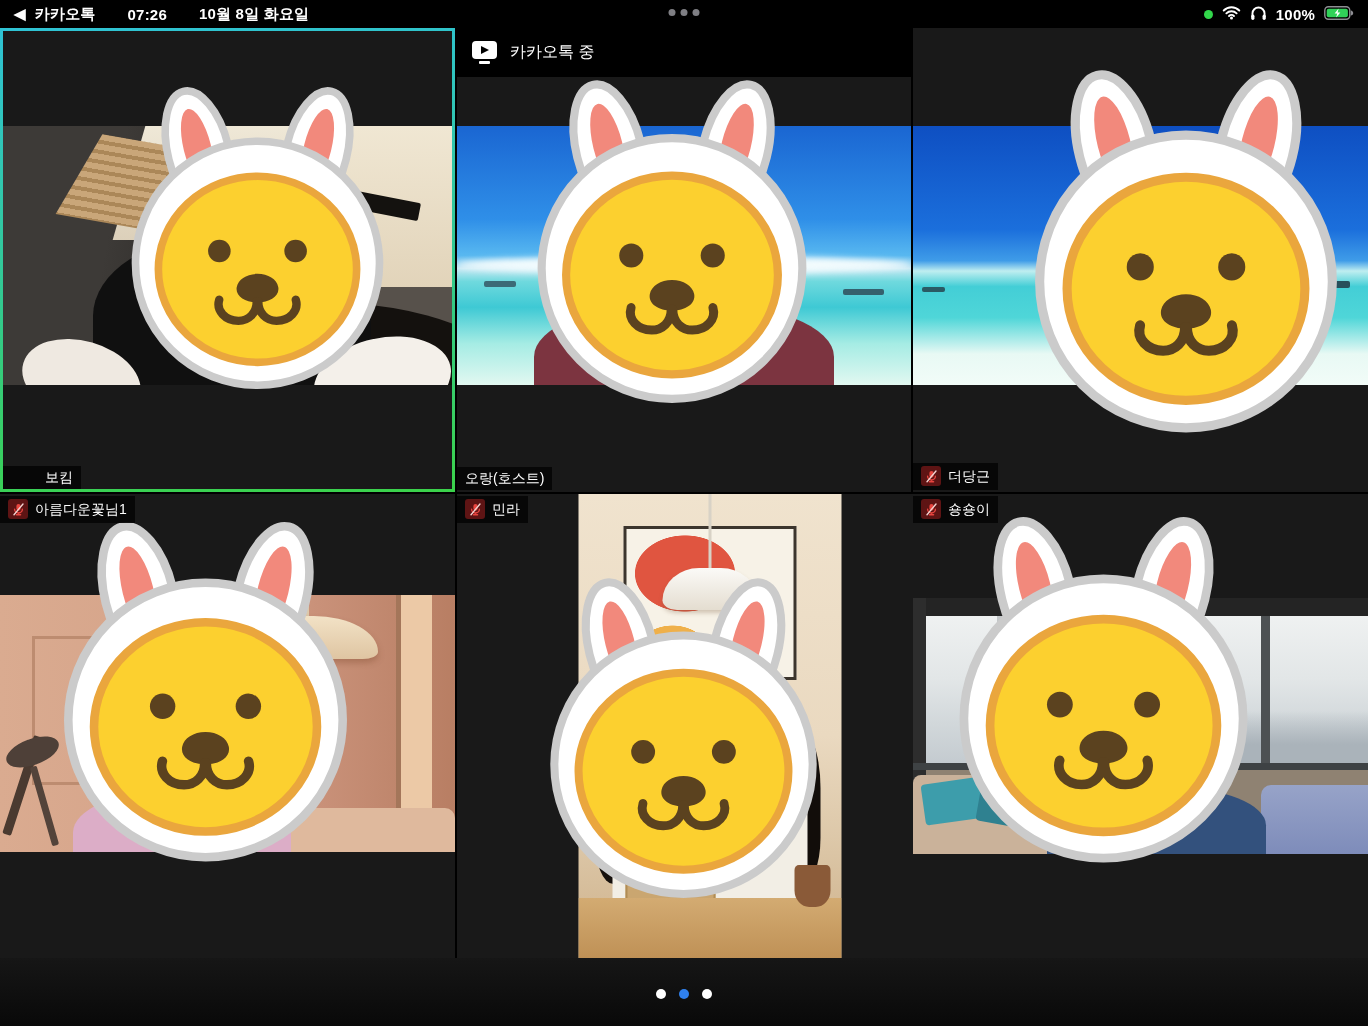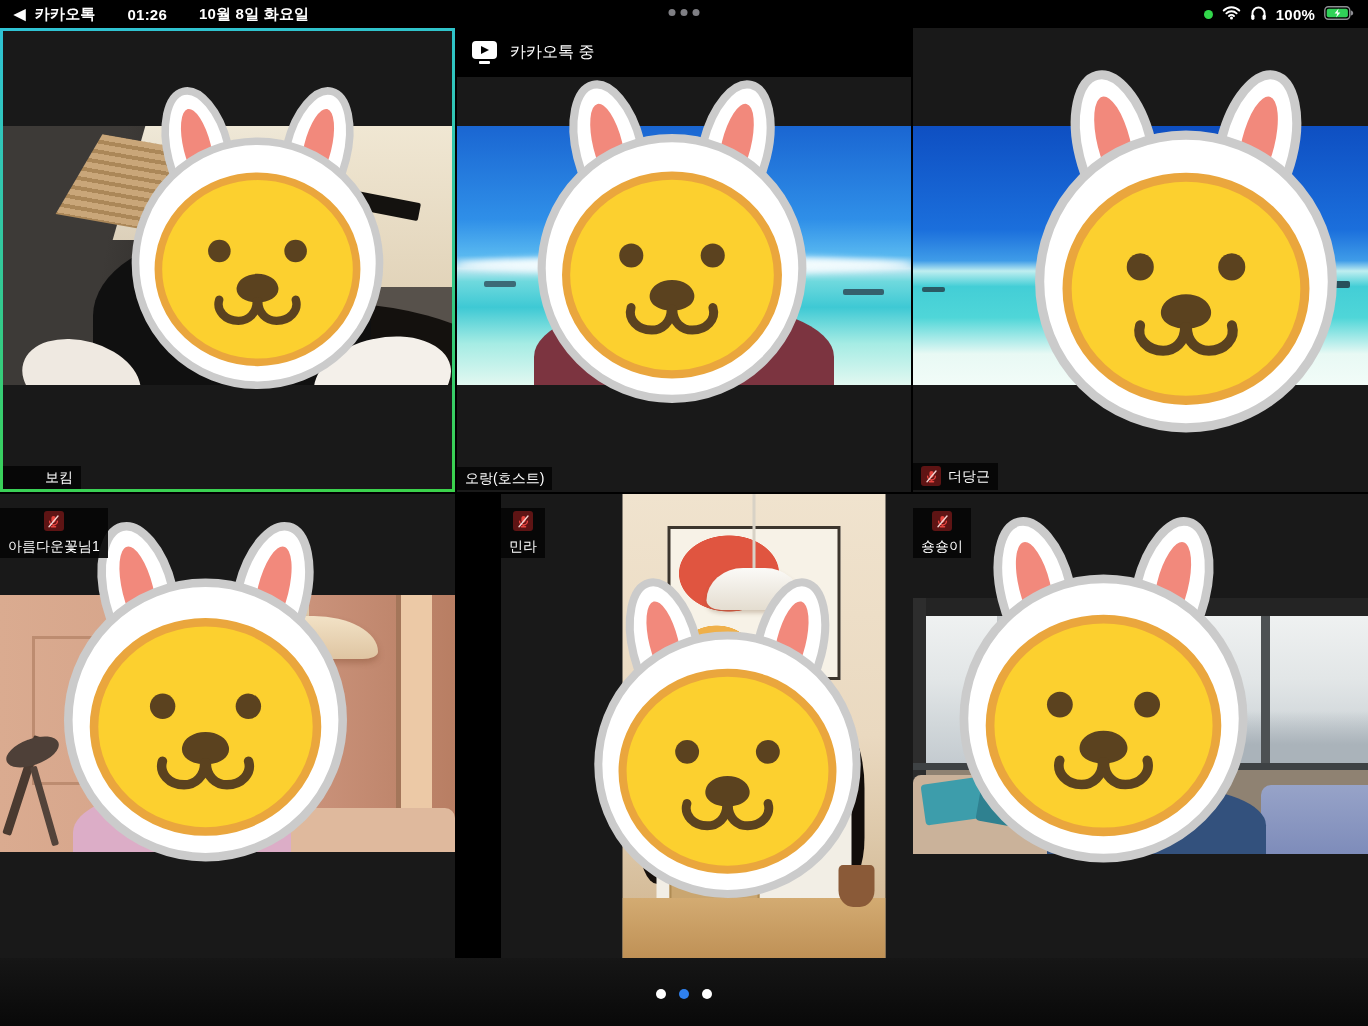--- a/index.html
+++ b/index.html
@@ -21,40 +21,40 @@
   .sb-center i { width:7px; height:7px; border-radius:50%; background:#7f7f84; }
   .sb-right { display:flex; align-items:center; gap:9px; }
   .green-dot { width:9px; height:9px; border-radius:50%; background:#32d74b; }
 
   
   .tile { position:absolute; background:#191919; overflow:hidden; }
   .t1 { left:0;     top:28px;  width:455px; height:464px; }
   .t2 { left:457px; top:28px;  width:454px; height:464px; }
   .t3 { left:913px; top:28px;  width:455px; height:464px; }
   .t4 { left:0;     top:494px; width:455px; height:464px; }
-  .t5 { left:457px; top:494px; width:506px; height:464px;margin-left:44px; }
+  .t5 { left:457px; top:494px; width:506px; height:464px; }
   .t6 { left:913px; top:494px; width:497px; height:464px; }
 
   .tile.active::after { content:""; position:absolute; inset:0; z-index:11; pointer-events:none;
     border:3px solid; border-image:linear-gradient(175deg, var(--as-top) 0%, #33c98f 55%, var(--as-bottom) 100%) 1; }
 
   .video { position:absolute; overflow:hidden; background:#444; }
   .t1 .video { left:3px; right:3px; top:98px;  height:259px; }
   .t2 .video, .t3 .video { left:0; right:0; top:98px; height:259px; }
   .t4 .video { left:0; right:0; top:101px; height:257px; }
   .t5 .video { left:50%; transform:translateX(-50%); top:0; width:263px; height:464px; }
   .t6 .video { left:0; right:0; top:104px; height:256px; }
   .video > div { position:absolute; }
 
   
   .tag { position:absolute; z-index:12; display:inline-flex; align-items:center; gap:7px;
     background:rgba(5,5,5,.92); padding:3px 8px 4px; font-size:14px; line-height:1.15; white-space:nowrap; }
   .t1 .tag { left:3px; bottom:3px;padding-left:42px; }
   .t2 .tag, .t3 .tag { left:0; bottom:2px; }
-  .t4 .tag, .t5 .tag, .t6 .tag { left:0; top:14px;flex-direction:column; }
+  .t4 .tag, .t5 .tag, .t6 .tag { left:0; top:2px; }
   .mic { width:20px; height:20px; border-radius:3px; background:var(--mic-bg);
     display:none; align-items:center; justify-content:center; flex:0 0 auto; }
   .tile.muted .mic { display:inline-flex; }
 
   
   .share-banner { position:absolute; left:457px; top:28px; width:454px; height:49px; background:#000;
     z-index:14; display:flex; align-items:center; gap:13px; padding-left:15px; font-size:16px; }
   .share-icon { position:relative; width:25px; height:25px; flex:0 0 auto; }
   .share-icon .tv { position:absolute; left:0; top:1px; width:25px; height:18px; background:#fff; border-radius:4px; }
   .share-icon .tri { position:absolute; left:9px; top:6px; width:0; height:0;
@@ -164,21 +164,21 @@
 </head>
 <body>
 
 <div class="screen" style="--as-top: #2fc3d4; --as-bottom: #3bd24b; --active-dot: #2f80ed; --mic-bg: #5e1414; --mic-glyph: #e8453f;">
 
   <div class="statusbar">
     <div class="sb-left">
       <span>◀</span>
       <span>카카오톡</span>
       <span class="gap"></span>
-      <span>01:26</span>
+      <span>07:26</span>
       <span class="gap"></span>
       <span>10월 8일 화요일</span>
     </div>
     <div class="sb-center">
         <i></i>
         <i></i>
         <i></i>
       </div>
     <div class="sb-right">
       <span class="green-dot"></span>

